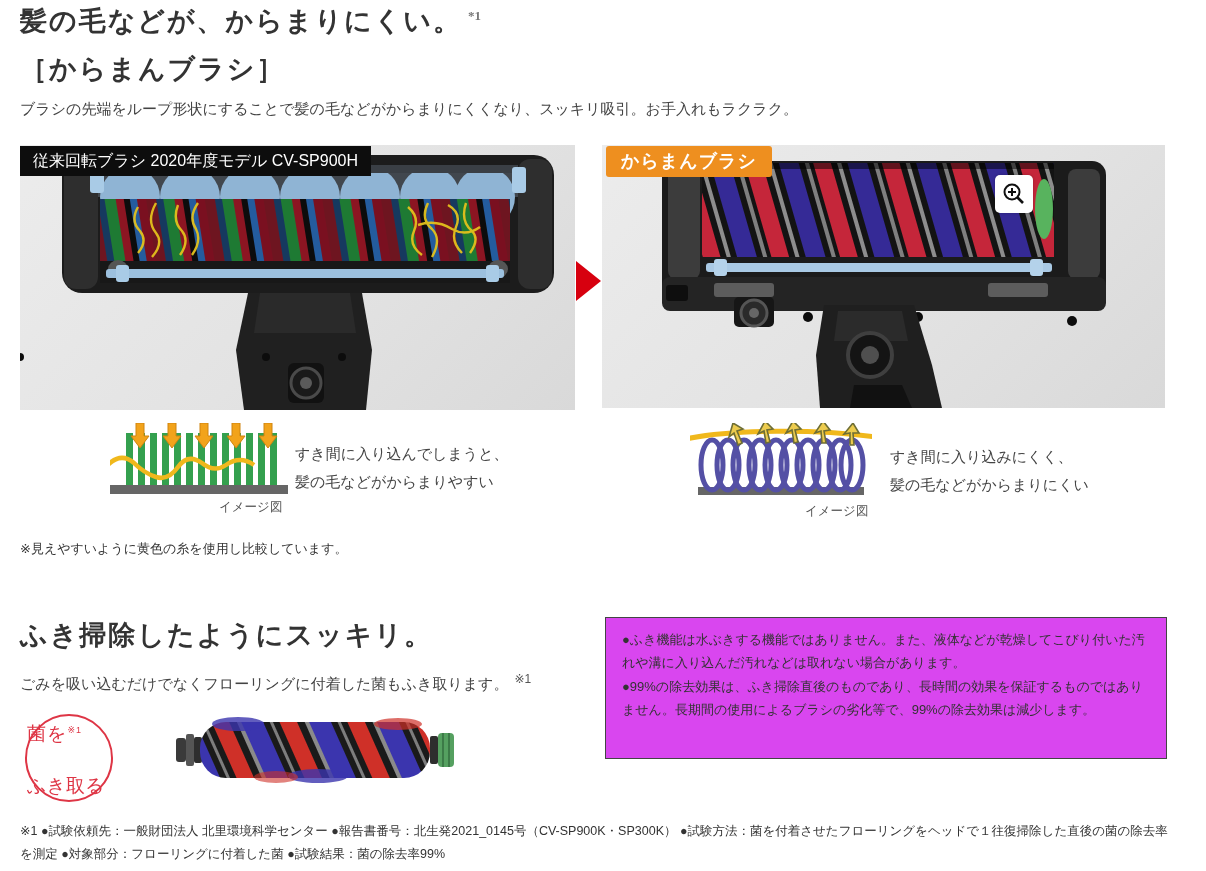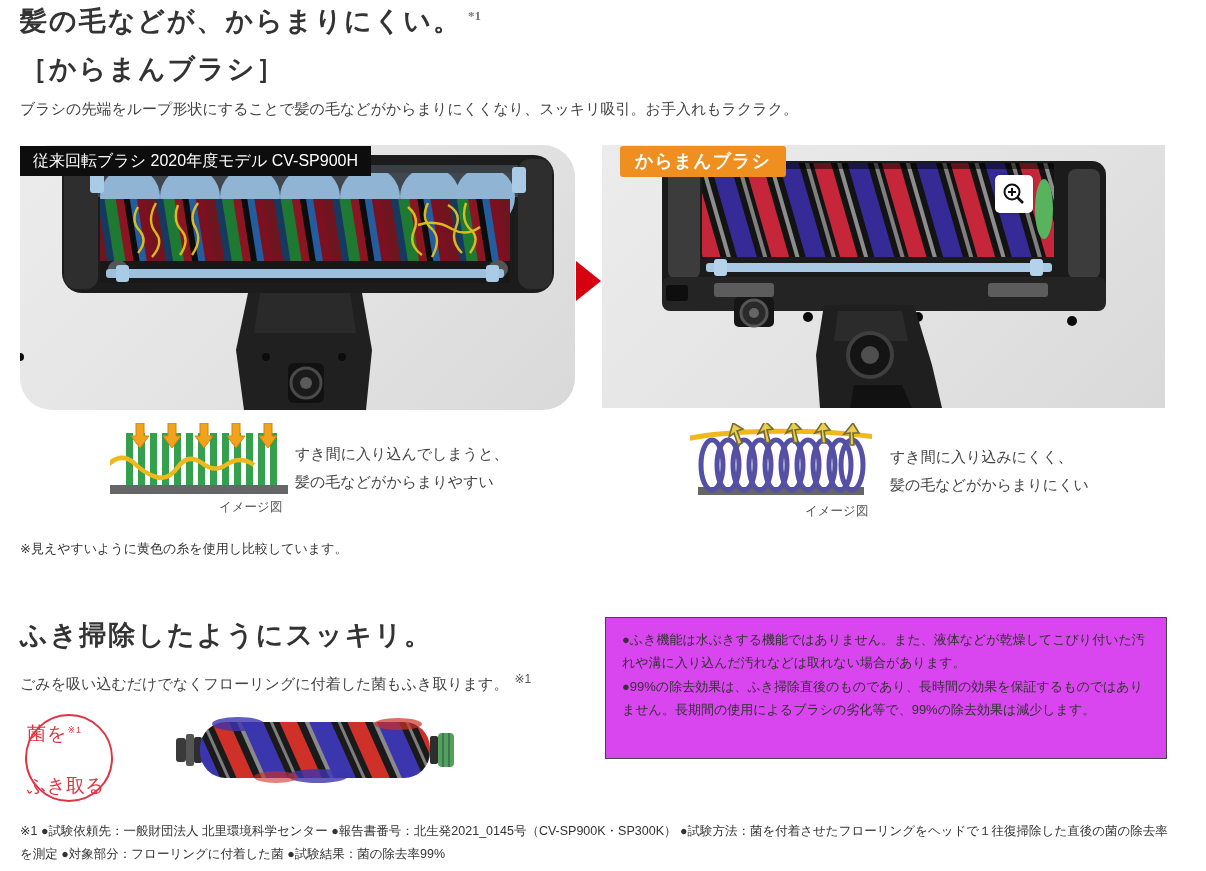--- a/index.html
+++ b/index.html
@@ -31,21 +31,21 @@
 </style>
 </head>
 <body>
 
 <div id="canvas">
 
   <h1 class="abs serif h-line" style="left:20px;top:8px;"><span>髪の毛などが、からまりにくい。</span><span class="sup-note">*1</span></h1>
   <h1 class="abs serif h-line" style="left:20px;top:56px;"><span>［からまんブラシ］</span></h1>
   <p class="abs lead" style="left:20px;top:100px;margin:0;">ブラシの先端をループ形状にすることで髪の毛などがからまりにくくなり、スッキリ吸引。お手入れもラクラク。</p>
 
-  <div class="abs img-panel" style="left:20px;top:145px;width:555px;height:265px;border-radius:32px;">
+  <div class="abs img-panel" style="left:20px;top:145px;width:555px;height:265px;">
     <svg width="555" height="265" viewBox="0 0 555 265">
       <defs>
         <pattern id="stripesL" patternUnits="userSpaceOnUse" width="58" height="58" patternTransform="rotate(-9)">
           <rect x="0" y="0" width="58" height="58" fill="#150808"></rect>
           <rect x="0" width="10" height="58" fill="#6e1520"></rect>
           <rect x="10" width="7" height="58" fill="#16395f"></rect>
           <rect x="17" width="11" height="58" fill="#1e7a33"></rect>
           <rect x="28" width="8" height="58" fill="#8c1522"></rect>
           <rect x="36" width="6" height="58" fill="#0c0c0c"></rect>
           <rect x="42" width="7" height="58" fill="#245c9e"></rect>
@@ -143,21 +143,21 @@
       <circle cx="206" cy="172" r="5" fill="#0c0c0c"></circle>
       <circle cx="316" cy="172" r="5" fill="#0c0c0c"></circle>
       <circle cx="470" cy="176" r="5" fill="#0c0c0c"></circle>
 
       <path d="M222,160 L312,160 L330,220 L340,263 L218,263 L214,210 Z" fill="#1f1f1f"></path>
       <path d="M236,166 L300,166 L306,196 L232,196 Z" fill="#2b2b2b"></path>
       <circle cx="268" cy="210" r="22" fill="#141414" stroke="#3f3f3f" stroke-width="4"></circle>
       <circle cx="268" cy="210" r="9" fill="#4f4f4f"></circle>
       <path d="M252,240 L300,240 L310,263 L248,263 Z" fill="#111"></path>
     </svg>
-    <div class="abs tag-orange" style="left:18px;top:1px;background:#ee8f1f;text-align:right;">からまんブラシ</div>
+    <div class="abs tag-orange" style="left:4px;top:1px;background:#ee8f1f;text-align:right;">からまんブラシ</div>
     <div class="abs zoom-btn" style="right:132px;top:30px;">
       <svg width="26" height="26" viewBox="0 0 26 26">
         <circle cx="11" cy="11" r="7.5" fill="none" stroke="#111" stroke-width="2"></circle>
         <line x1="7" y1="11" x2="15" y2="11" stroke="#111" stroke-width="2"></line>
         <line x1="11" y1="7" x2="11" y2="15" stroke="#111" stroke-width="2"></line>
         <line x1="16.5" y1="16.5" x2="22" y2="22" stroke="#111" stroke-width="2.6"></line>
       </svg>
     </div>
   </div>
 

